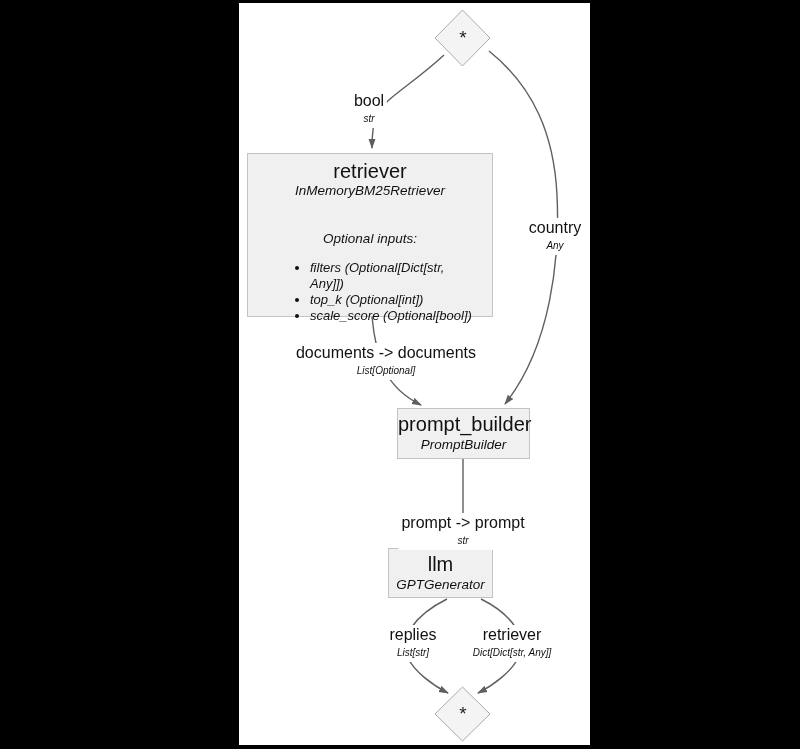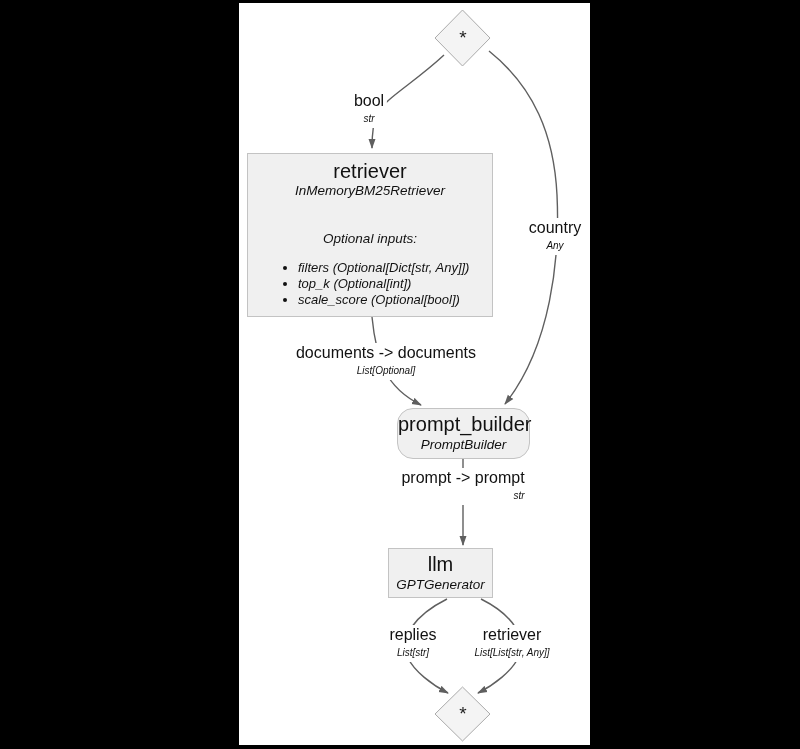--- a/index.html
+++ b/index.html
@@ -7,32 +7,32 @@
          font-family:"Liberation Sans","DejaVu Sans",sans-serif;color:#111;}
   .canvas{position:absolute;left:239px;top:3px;width:351px;height:742px;background:#fff;z-index:0;}
   .pipeline-svg{position:absolute;left:0;top:0;z-index:1;}
   .node{position:absolute;z-index:2;background:#f0f0f0;border:1px solid #c3c3c3;
         box-sizing:border-box;text-align:center;}
   .node-title{font-weight:normal;font-size:20px;line-height:21px;}
   .node-subtitle{font-style:italic;font-size:13.5px;line-height:19px;}
   .node-retriever{left:247px;top:153px;width:246px;height:164px;padding-top:7px;}
   .node-retriever .node-title{line-height:20px;}
   .optional-header{font-style:italic;font-size:13.5px;line-height:18px;margin-top:30px;}
-  .optional-list{margin:12px 4px 0;padding-left:46px;text-align:left;}
+  .optional-list{margin:12px 16px 0;padding-left:46px;text-align:left;}
   .optional-list li{font-style:italic;font-size:13px;line-height:16px;}
-  .node-prompt-builder{left:397px;top:408px;width:133px;height:51px;padding-top:5px;border-radius:16px;}
+  .node-prompt-builder{left:397px;top:408px;width:133px;height:51px;padding-top:5px;}
   .node-llm{left:388px;top:548px;width:105px;height:50px;padding-top:5px;}
   .edge-label{position:absolute;z-index:2;transform:translateX(-50%);text-align:center;
               background:#fff;padding:0 3px;white-space:nowrap;}
   .edge-label .main{display:block;font-size:16px;line-height:19px;}
   .edge-label .sub{display:block;font-style:italic;font-size:10px;line-height:18px;}
   .lbl-query{left:369px;top:91px;}
   .lbl-country{left:555px;top:218px;}
   .lbl-documents{left:386px;top:343px;}
-  .lbl-prompt{left:463px;top:468px;text-align:right;}
+  .lbl-prompt{left:463px;top:513px;}
   .lbl-replies{left:413px;top:625px;}
   .lbl-metadata{left:512px;top:625px;}
   .diamond-label{position:absolute;z-index:2;width:56px;text-align:center;
                  font-size:19px;line-height:20px;color:#222;}
   .diamond-label.entry{left:435px;top:28px;}
   .diamond-label.exit{left:435px;top:704px;}
 </style>
 </head>
 <body>
 
@@ -101,15 +101,15 @@
     <span class="sub">str</span>
   </div>
 
   <div class="edge-label lbl-replies">
     <span class="main">replies</span>
     <span class="sub">List[str]</span>
   </div>
 
   <div class="edge-label lbl-metadata">
     <span class="main">retriever</span>
-    <span class="sub">List[List[str, Any]]</span>
+    <span class="sub">Dict[Dict[str, Any]]</span>
   </div>
 </div>
 
 </body></html>

